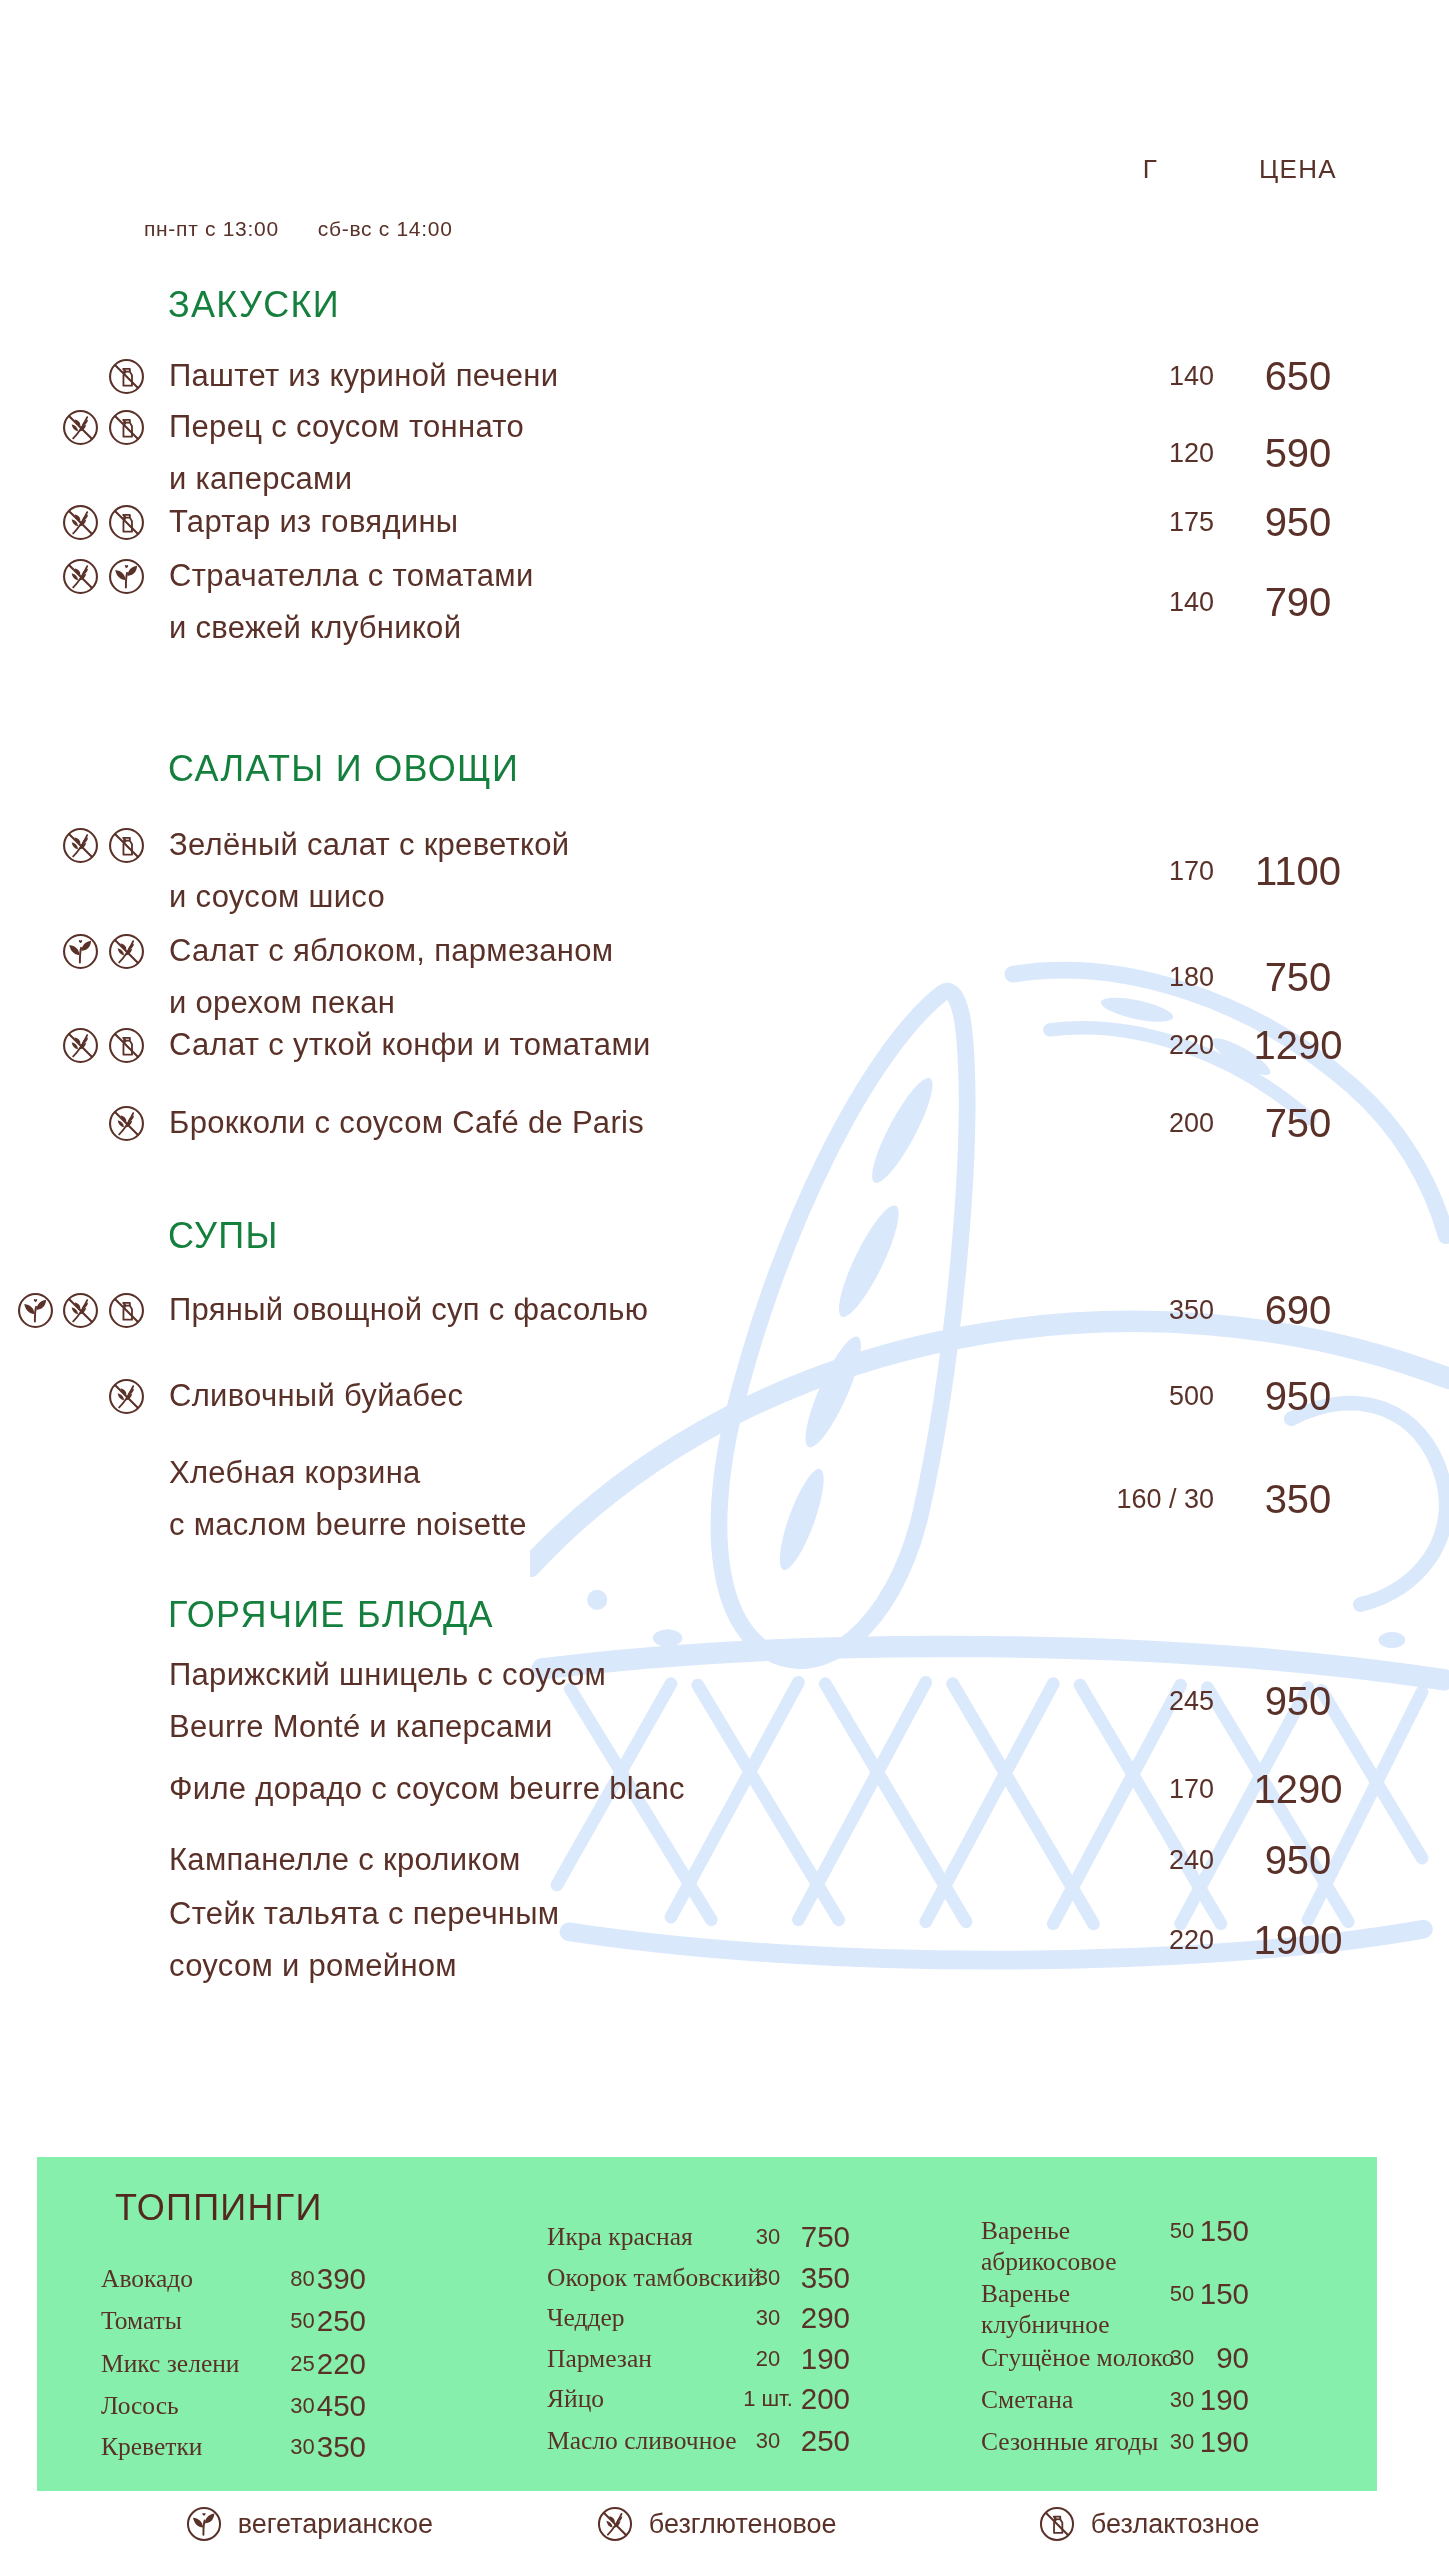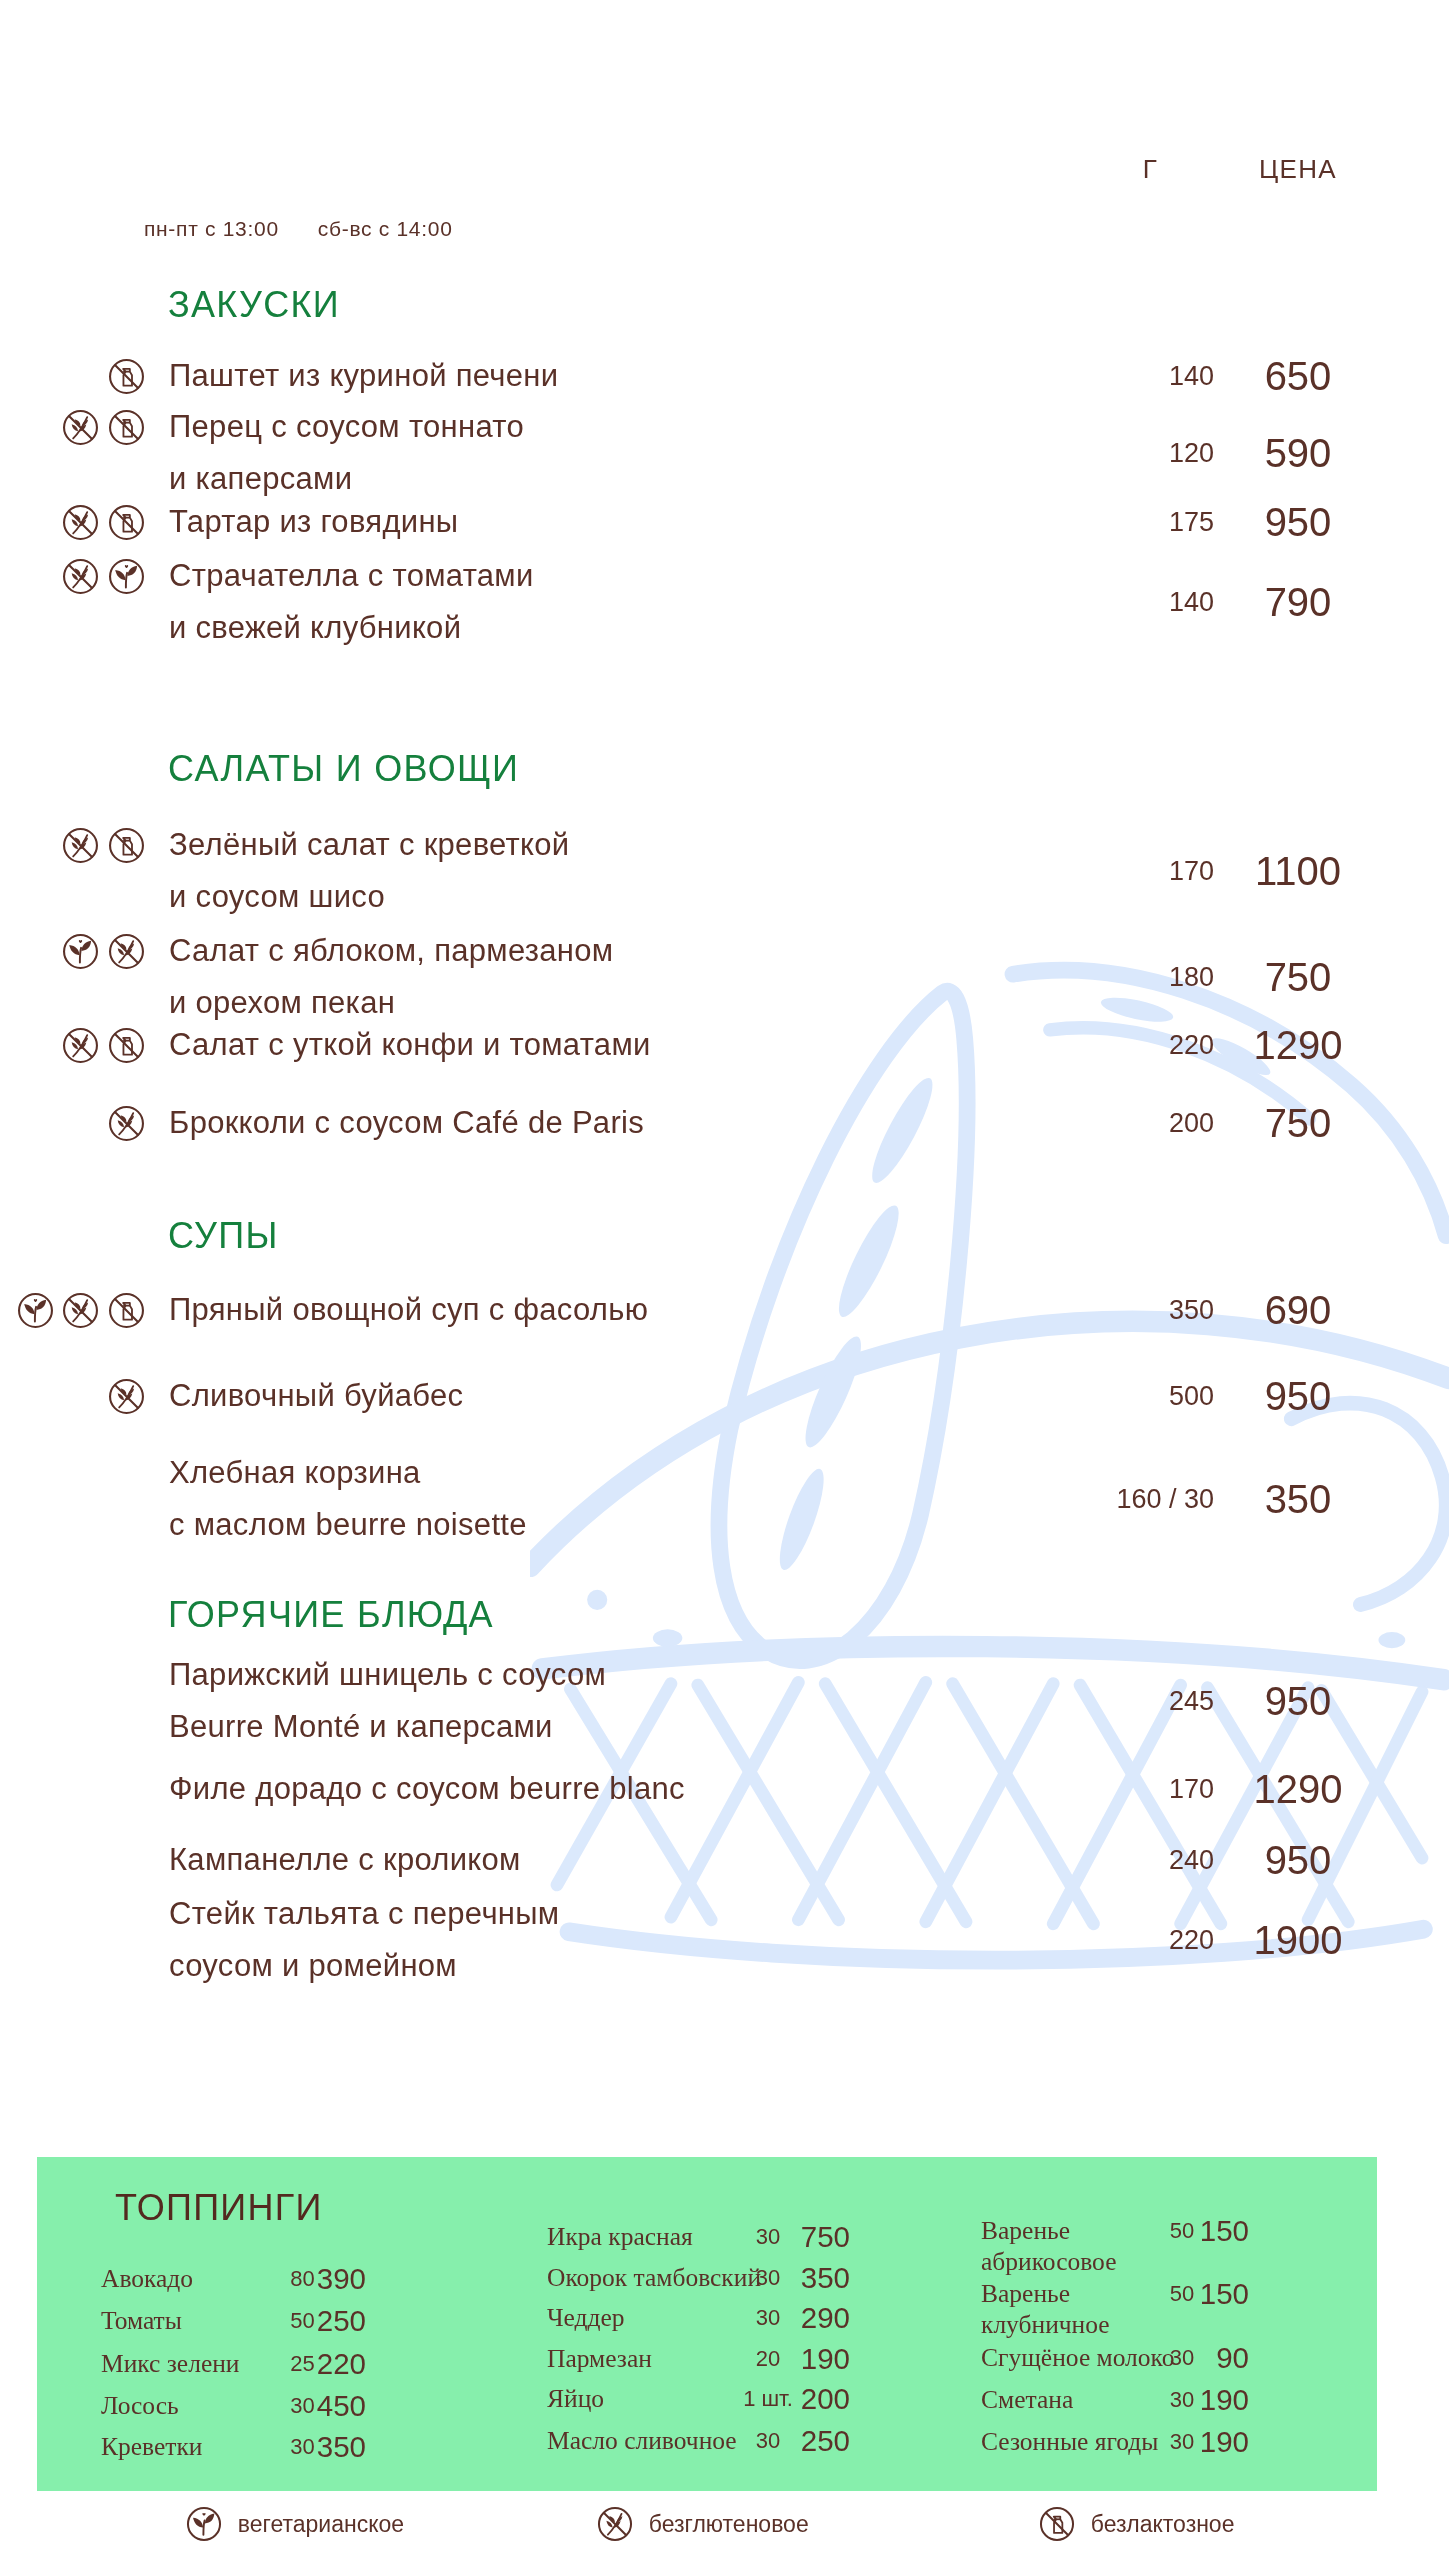--- a/index.html
+++ b/index.html
@@ -39,21 +39,21 @@
   .tn { display:block; font-size:25.5px; line-height:31px; white-space:pre-line;font-family:Liberation Serif, serif; }
   .tg { position:absolute; top:0; font-size:22px; line-height:31px; text-align:center; }
   .tp { position:absolute; top:0; right:0; font-size:29.5px; line-height:31px; text-align:right; }
   .tc1 .tg { left:168px; width:67px; } .tc1 .tp { width:81px; }
   .tc2 .tg { left:191px; width:60px; }  .tc2 .tp { width:87px; }
   .tc3 .tg { left:171px; width:60px; }  .tc3 .tp { width:87px; }
 
   .legend { position:absolute; left:0; top:2505px; width:1449px; height:43px; }
   .litem { position:absolute; top:0; display:flex; align-items:center; gap:14.8px; }
   .lic { width:38px; height:38px; color:#5a3128; }
-  .ll { font-size:23px; }
+  .ll { font-size:27px; }
 </style>
 </head>
 <body>
 
 <svg width="0" height="0" style="position:absolute">
   <defs>
     <symbol id="sym-veg" viewBox="0 0 64 64">
       <circle cx="32" cy="32" r="27" fill="none" stroke="currentColor" stroke-width="3.4"></circle>
       <path d="M31 50 C31 40 31 33 33 26" fill="none" stroke="currentColor" stroke-width="3.2" stroke-linecap="round"></path>
       <path d="M30.5 38 C21 37.5 15.5 31 13.5 21.5 C24 22.5 29.5 29 30.5 38 Z" fill="currentColor"></path>

